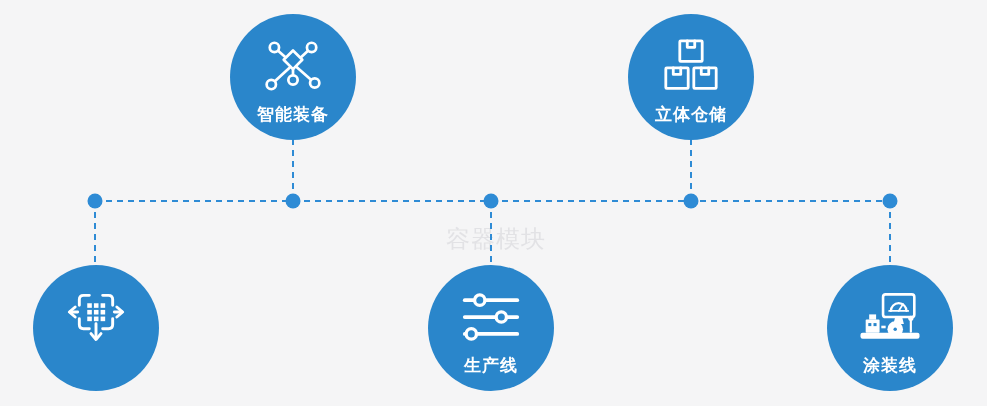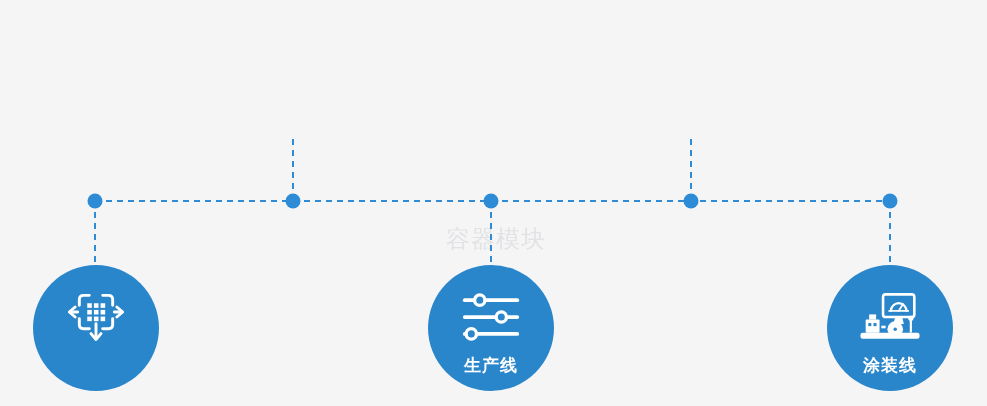--- a/index.html
+++ b/index.html
@@ -98,21 +98,56 @@
     <path class="dash" d="M491,201 L491,266"></path>
     <path class="dash" d="M691,139 L691,201"></path>
     <path class="dash" d="M890,201 L890,266"></path>
     <circle class="dot" cx="95" cy="201" r="7.5"></circle>
     <circle class="dot" cx="293" cy="201" r="7.5"></circle>
     <circle class="dot" cx="491" cy="201" r="7.5"></circle>
     <circle class="dot" cx="691" cy="201" r="7.5"></circle>
     <circle class="dot" cx="890" cy="201" r="7.5"></circle>
   </svg>
 
-
+  <div class="node" id="node-smart-equipment">
+    <span class="icon">
+      <svg width="62" height="56" viewBox="0 0 80 72">
+        <g class="st" stroke-width="3.5">
+          <path d="M16,12 L68,58"></path>
+          <path d="M64,12 L12,60"></path>
+          <path d="M40,28 L40,54"></path>
+        </g>
+        <path class="fb" d="M40,16 L52,28 L40,40 L28,28 Z" stroke="#ffffff" stroke-width="3.5" stroke-linejoin="round"></path>
+        <g class="fb" stroke="#ffffff" stroke-width="3.5">
+          <circle cx="16" cy="12" r="6"></circle>
+          <circle cx="64" cy="12" r="6"></circle>
+          <circle cx="12" cy="60" r="6"></circle>
+          <circle cx="68" cy="58" r="6"></circle>
+          <circle cx="40" cy="54" r="6"></circle>
+        </g>
+      </svg>
+    </span>
+    <span class="label">智能装备</span>
+  </div>
+
+  <div class="node" id="node-warehouse">
+    <span class="icon">
+      <svg width="58" height="56" viewBox="0 0 62 60">
+        <g class="st" stroke-width="3">
+          <rect x="19" y="3" width="24" height="22" rx="1"></rect>
+          <path d="M27,3 v7 h8 v-7"></path>
+          <rect x="4" y="32" width="24" height="22" rx="1"></rect>
+          <path d="M12,32 v7 h8 v-7"></path>
+          <rect x="34" y="32" width="24" height="22" rx="1"></rect>
+          <path d="M42,32 v7 h8 v-7"></path>
+        </g>
+      </svg>
+    </span>
+    <span class="label">立体仓储</span>
+  </div>
 
   <div class="node" id="node-logistics">
     <span class="icon">
       <svg width="60" height="60" viewBox="0 0 72 72">
         <g class="st" stroke-width="3.5">
           <path d="M16,22 v-7 q0,-5 5,-5 h7"></path>
           <path d="M44,10 h7 q5,0 5,5 v7"></path>
           <path d="M16,38 v7 q0,5 5,5 h7"></path>
           <path d="M56,38 v7 q0,5 -5,5 h-7"></path>
           <path d="M14,30 H5"></path>

